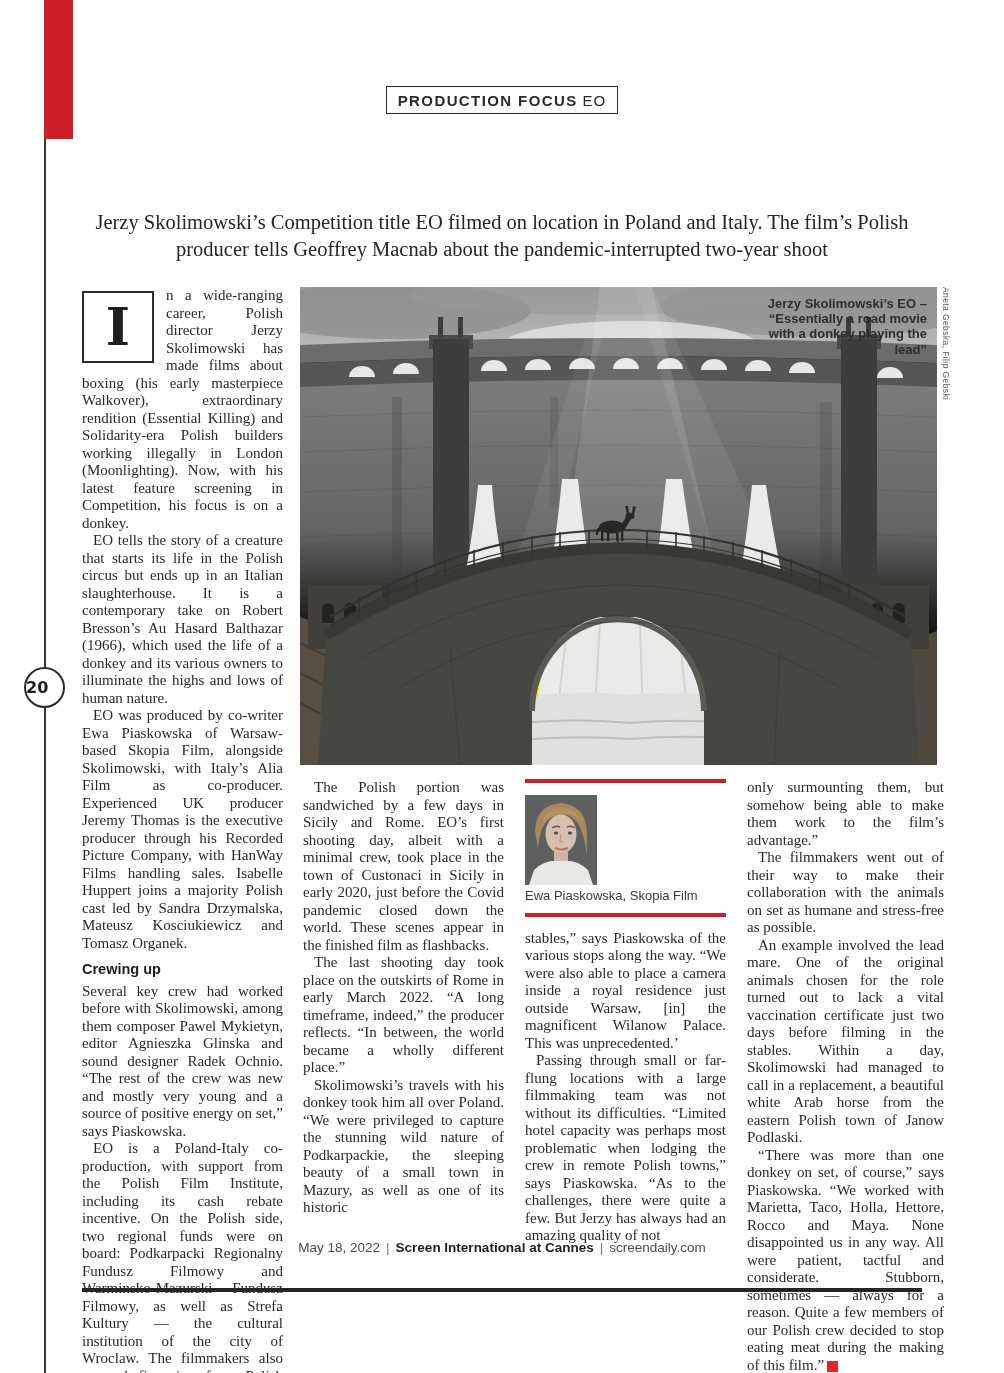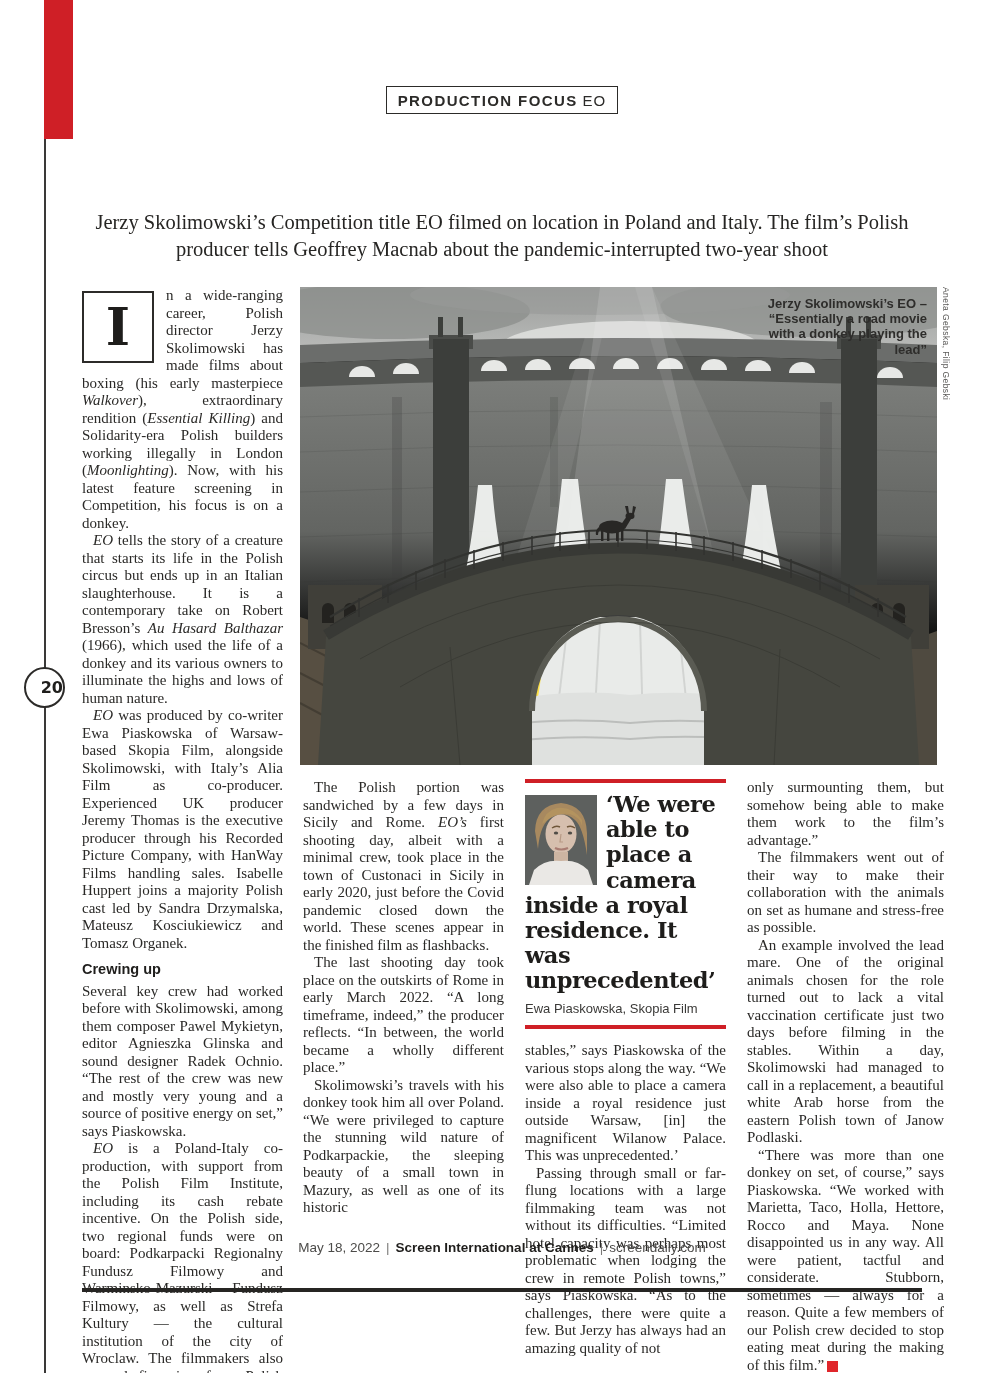--- a/index.html
+++ b/index.html
@@ -6,37 +6,37 @@
     --red:#cf1f26;
     --ink:#242321;
     --body:#2a2927;
   }
   html,body{margin:0;padding:0;background:#ffffff;}
   .page{position:relative;width:1004px;height:1373px;background:#fff;overflow:hidden;
         font-family:"Liberation Serif", serif;color:var(--body);}
   .left-rule{position:absolute;left:44px;top:0;width:2px;height:1373px;background:#39383­6;background:#3a3938;}
   .red-bar{position:absolute;left:44px;top:0;width:29px;height:139px;background:var(--red);}
   .page-badge{position:absolute;left:24px;top:667px;width:41px;height:41px;border-radius:50%;
-        background:#fff;border:2.5px solid #2c2b29;box-sizing:border-box;display:flex;align-items:center;justify-content:flex-end;
+        background:#fff;border:2.5px solid #2c2b29;box-sizing:border-box;display:flex;align-items:center;justify-content:flex-start;
         font-family:"DejaVu Sans", sans-serif;font-weight:bold;font-size:16px;color:#1f1e1c;z-index:5;}
   
   .kicker-wrap{position:absolute;left:0;top:86px;width:1004px;text-align:center;}
   .kicker{display:inline-block;border:1.5px solid #2c2b29;padding:5px 11px 4px;
         font-family:"Liberation Sans", sans-serif;font-size:15px;color:#2c2b29;letter-spacing:1.4px;}
   .kicker b{font-weight:bold;}
   .kicker .tag{font-weight:normal;margin-left:5px;letter-spacing:1px;}
   .title{position:absolute;left:0;top:108px;width:1004px;text-align:center;
         font-family:"DejaVu Serif", serif;font-weight:bold;font-size:62px;letter-spacing:-1.5px;color:#1e1d1b;}
   .standfirst{position:absolute;left:87px;top:192px;width:830px;text-align:center;
         font-family:"Liberation Serif", serif;font-size:20.5px;line-height:1.33;color:#262523;margin-top:17px;}
   
   .col{position:absolute;font-size:15px;line-height:17.5px;text-align:justify;color:var(--body);}
   .col p{margin:0;text-indent:11px;}
   .col p.flush{text-indent:0;}
-  .it{font-style:italic;}
+  .it{}
   .subhead{font-family:"Liberation Sans", sans-serif;font-weight:bold;font-size:14.5px;color:#1f1e1c;
         margin:9px 0 4px;text-align:left;}
   #col1{left:82px;top:287px;width:201px;}
   #col2{left:303px;top:779px;width:201px;}
   #col3{left:525px;top:779px;width:201px;}
   #col4{left:747px;top:779px;width:197px;}
   .dropcap-box{float:left;width:72px;height:72px;border:2px solid #2c2b29;box-sizing:border-box;
         margin:4px 12px 3px 0;display:flex;align-items:center;justify-content:center;background:#fff;}
   .dropcap-box span{font-family:"DejaVu Serif", serif;font-weight:bold;font-size:52px;color:#1e1d1b;line-height:1;}
   
@@ -280,21 +280,20 @@
           <path d="M20,27 Q30,17 45,19 Q55,22 57,31 L57,25 Q47,11 32,13 Q20,16 17,29 Z" fill="#b3935f"></path>
           <path d="M27,33 q4,-3 8,-1" stroke="#6f5639" stroke-width="1.4" fill="none"></path>
           <path d="M42,32 q4,-2 8,1" stroke="#6f5639" stroke-width="1.4" fill="none"></path>
           <ellipse cx="31" cy="38" rx="2.2" ry="1.5" fill="#4f4c46"></ellipse>
           <ellipse cx="45" cy="38" rx="2.2" ry="1.5" fill="#4f4c46"></ellipse>
           <path d="M36,39 L35,47 L38,47" stroke="#b79a85" stroke-width="1.2" fill="none"></path>
           <path d="M30,53 q6,3 13,0" stroke="#a97c72" stroke-width="2.2" fill="none"></path>
           <rect x="29" y="57" width="14" height="13" fill="#cdb5a2"></rect>
           <path d="M4,90 L9,75 Q20,64 36,66 Q52,64 63,75 L68,90 Z" fill="#eae8e5"></path>
         </svg>
-        <div class="pq-text">‘We were able to place a camera inside a royal residence. It was unprecedented’</div>
         <div class="pq-attr">Ewa Piaskowska, Skopia Film</div>
       </div>
       <div class="pq-rule"></div>
     </div>
     <p class="flush">stables,” says Piaskowska of the various stops along the way. “We were also able to place a camera inside a royal residence just outside Warsaw, [in] the magnificent Wilanow Palace. This was unprecedented.’</p>
     <p>Passing through small or far-flung locations with a large filmmaking team was not without its difficulties. “Limited hotel capacity was perhaps most problematic when lodging the crew in remote Polish towns,” says Piaskowska. “As to the challenges, there were quite a few. But Jerzy has always had an amazing quality of not</p>
   </div>
 
   <div class="col" id="col4">
     <p class="flush">only surmounting them, but somehow being able to make them work to the film’s advantage.”</p>

